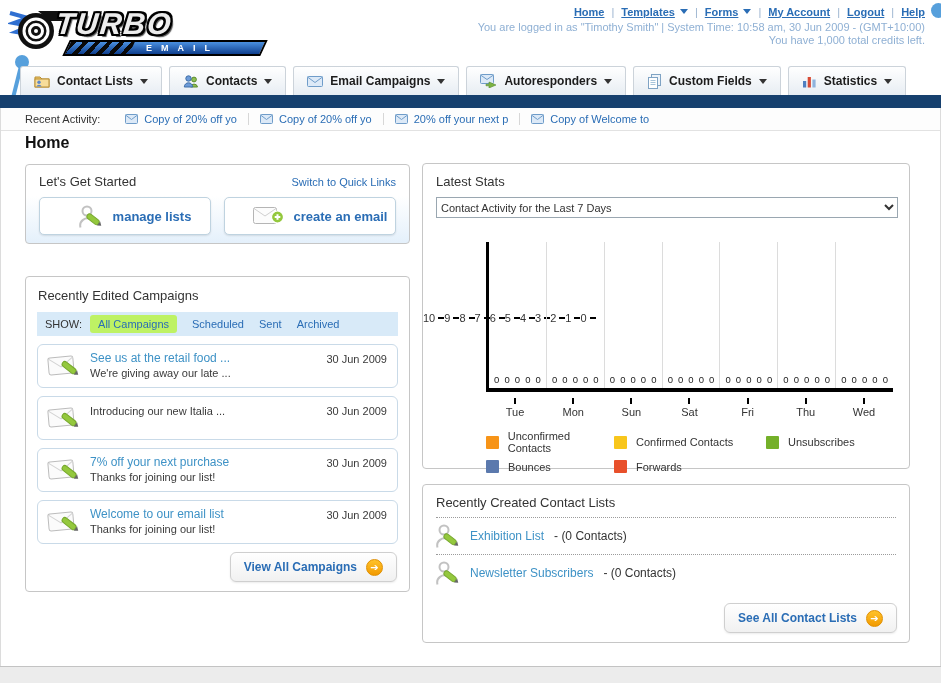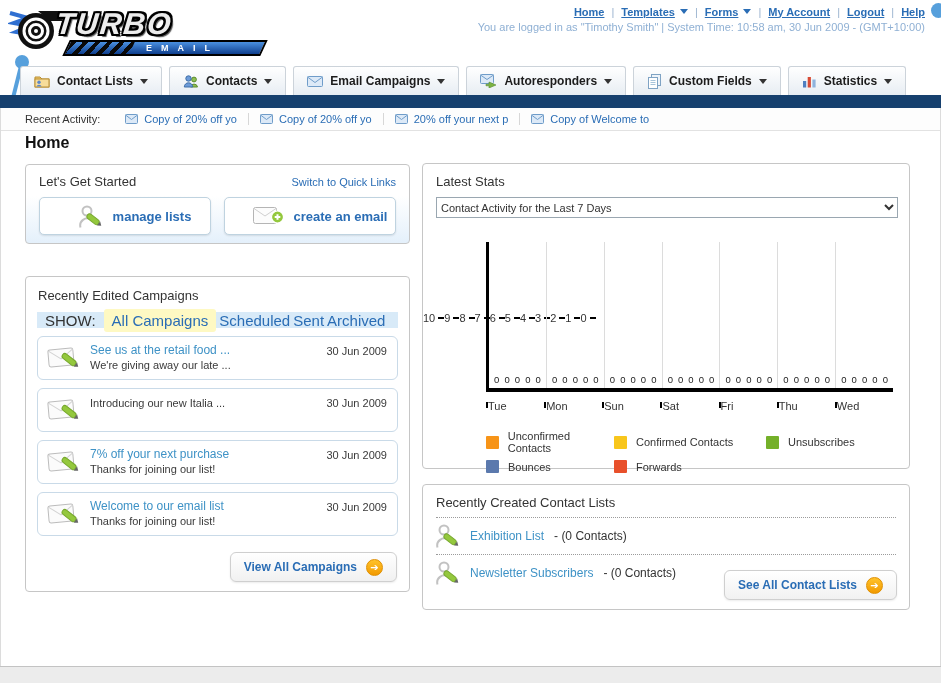--- a/index.html
+++ b/index.html
@@ -57,24 +57,24 @@
   .gs-row1 { display:flex; justify-content:space-between; align-items:center; padding:9px 13px 0 13px; }
   .gs-link { font-size:11px; color:#2a6db5; cursor:pointer; }
   .gs-row2 { display:flex; gap:13px; padding:8px 13px 0 13px; }
   .gs-btn { flex:1; height:38px; background:#fff; border:1px solid #bfd3e0; border-radius:5px; box-shadow:0 1px 2px rgba(0,0,0,.10);
     display:flex; align-items:center; justify-content:center; gap:10px; cursor:pointer;padding-left:20px; }
   .gs-btn span { font-size:13px; font-weight:bold; color:#2a6db5; }
 
   
   #campaigns { left:25px; top:276px; width:385px; height:316px; }
   #campaigns .panel-hd { padding:11px 12px 9px 12px; }
-  .show-bar { margin:0 11px; height:16px; background:#d8eaf8; display:flex; align-items:center; padding:0 8px; font-size:15px; }
+  .show-bar { margin:0 11px; height:24px; background:#d8eaf8; display:flex; align-items:center; padding:0 8px; font-size:11px; }
   .show-lab { color:#333; }
-  .filter { color:#2a6db5; margin-left:3px; cursor:pointer; }
-  .filter.active { background:#fef9c3; border-radius:3px; padding:3px 8px; margin-left:8px; }
+  .filter { color:#2a6db5; margin-left:15px; cursor:pointer; }
+  .filter.active { background:#bef264; border-radius:3px; padding:3px 8px; margin-left:8px; }
   .card { position:relative; margin:8px 11px; height:44px; border:1px solid #c9dae8; border-radius:6px; background:#fff; padding:6px 10px 0 52px; }
   .card-ic { position:absolute; left:9px; top:8px; }
   .card-title { display:block; font-size:12px; color:#3e92c6; cursor:pointer; white-space:nowrap; }
   .card-sub { font-size:11px; color:#3a3a3a; margin-top:2px; white-space:nowrap; }
   .card-date { position:absolute; right:10px; top:8px; font-size:11px; color:#3a3a3a; }
   .cta { position:absolute; right:12px; bottom:9px; height:30px; padding:0 13px; background:linear-gradient(#ffffff,#f1f1f1);
     border:1px solid #cfcfcf; border-radius:6px; box-shadow:0 1px 2px rgba(0,0,0,.08);
     display:flex; align-items:center; gap:9px; cursor:pointer; font-family:inherit; }
   .cta span.lbl { font-size:12px; font-weight:bold; color:#2a6db5; }
   .arrow-circle { display:inline-block; width:17px; height:17px; border-radius:50%; background:linear-gradient(#ffc32b,#f29a00);
@@ -88,30 +88,30 @@
   .chart { position:absolute; left:0; right:0; top:78px; bottom:0; }
   .plot { position:absolute; left:63px; right:16px; top:0; height:150px; border-left:3px solid #000; border-bottom:4px solid #000; display:flex; }
   .cgroup { flex:1; position:relative; }
   .cgroup + .cgroup { border-left:1px solid #dcdcdc; }
   .zeros { position:absolute; left:0; right:0; bottom:3px; display:flex; justify-content:space-evenly; font-size:9.5px; color:#222; }
   .yaxis { position:absolute; left:0; width:60px; top:-7px; height:165px; display:flex; flex-direction:row; justify-content:space-between; }
   .ytick { display:flex; align-items:center; justify-content:flex-end; }
   .ylab { font-size:11px; color:#333; }
   .ydash { width:6px; height:2px; background:#000; margin-left:3px; }
   .xlabels { position:absolute; left:63px; right:16px; top:156px; display:flex; }
-  .xcell { flex:1; display:flex; flex-direction:row; align-items:center; }
+  .xcell { flex:1; display:flex; flex-direction:column; align-items:center; }
   .xtick { width:2px; height:6px; background:#000; }
   .xlab { font-size:11px; color:#333; margin-top:2px; }
   .legend { position:absolute; left:63px; top:188px; display:grid; grid-template-columns:128px 152px auto; row-gap:6px; }
   .lg-item { display:flex; align-items:center; }
   .legend-swatch { width:13px; height:13px; border-radius:1px; margin-right:9px; }
   .lg-item span:last-child { font-size:11px; color:#333; }
 
   
-  #contact-lists { left:422px; top:484px; width:488px; height:126px; }
+  #contact-lists { left:422px; top:484px; width:488px; height:159px; }
   #contact-lists .panel-hd { padding:10px 13px 7px 13px; }
   .dotted { border-top:1px dotted #9b9b9b; margin:0 13px; }
   .cl-item { display:flex; align-items:center; gap:10px; padding:5px 13px; }
   .cl-item a { font-size:12px; color:#3e92c6; cursor:pointer; }
   .cl-detail { font-size:12px; color:#333; }
 
   
   .footer { position:absolute; left:0; right:0; bottom:0; height:17px; background:#ececec; border-top:1px solid #c3c3c3; }
   .edge { position:absolute; top:108px; bottom:17px; width:1px; background:#dcdcdc; }
   .edge.l { left:0; } .edge.r { right:0; }
@@ -156,20 +156,21 @@
       </span>
     <span class="tl-wrap">
         <a class="tlink">Logout</a>
       </span>
     <span class="tl-wrap">
         <a class="tlink">Help</a>
       </span>
   </div>
   <div class="login-info">
     <div>You are logged in as "Timothy Smith" | System Time: 10:58 am, 30 Jun 2009 - (GMT+10:00)</div>
+    <div>You have 1,000 total credits left.</div>
   </div>
   <div class="pin-right"></div>
   <div class="pin-left-dot"></div>
   <div class="pin-left-line"></div>
 
   <div class="tabs">
     <div class="tab">
       <svg class="tab-ic" width="16" height="14" viewBox="0 0 16 14">
         <path d="M1 3 h5 l2 2 h7 v8 h-14 z" fill="#f0c96c" stroke="#b98f35"></path>
         <rect x="1" y="5" width="14" height="8" fill="#f7dd9a" stroke="#b98f35"></rect>

